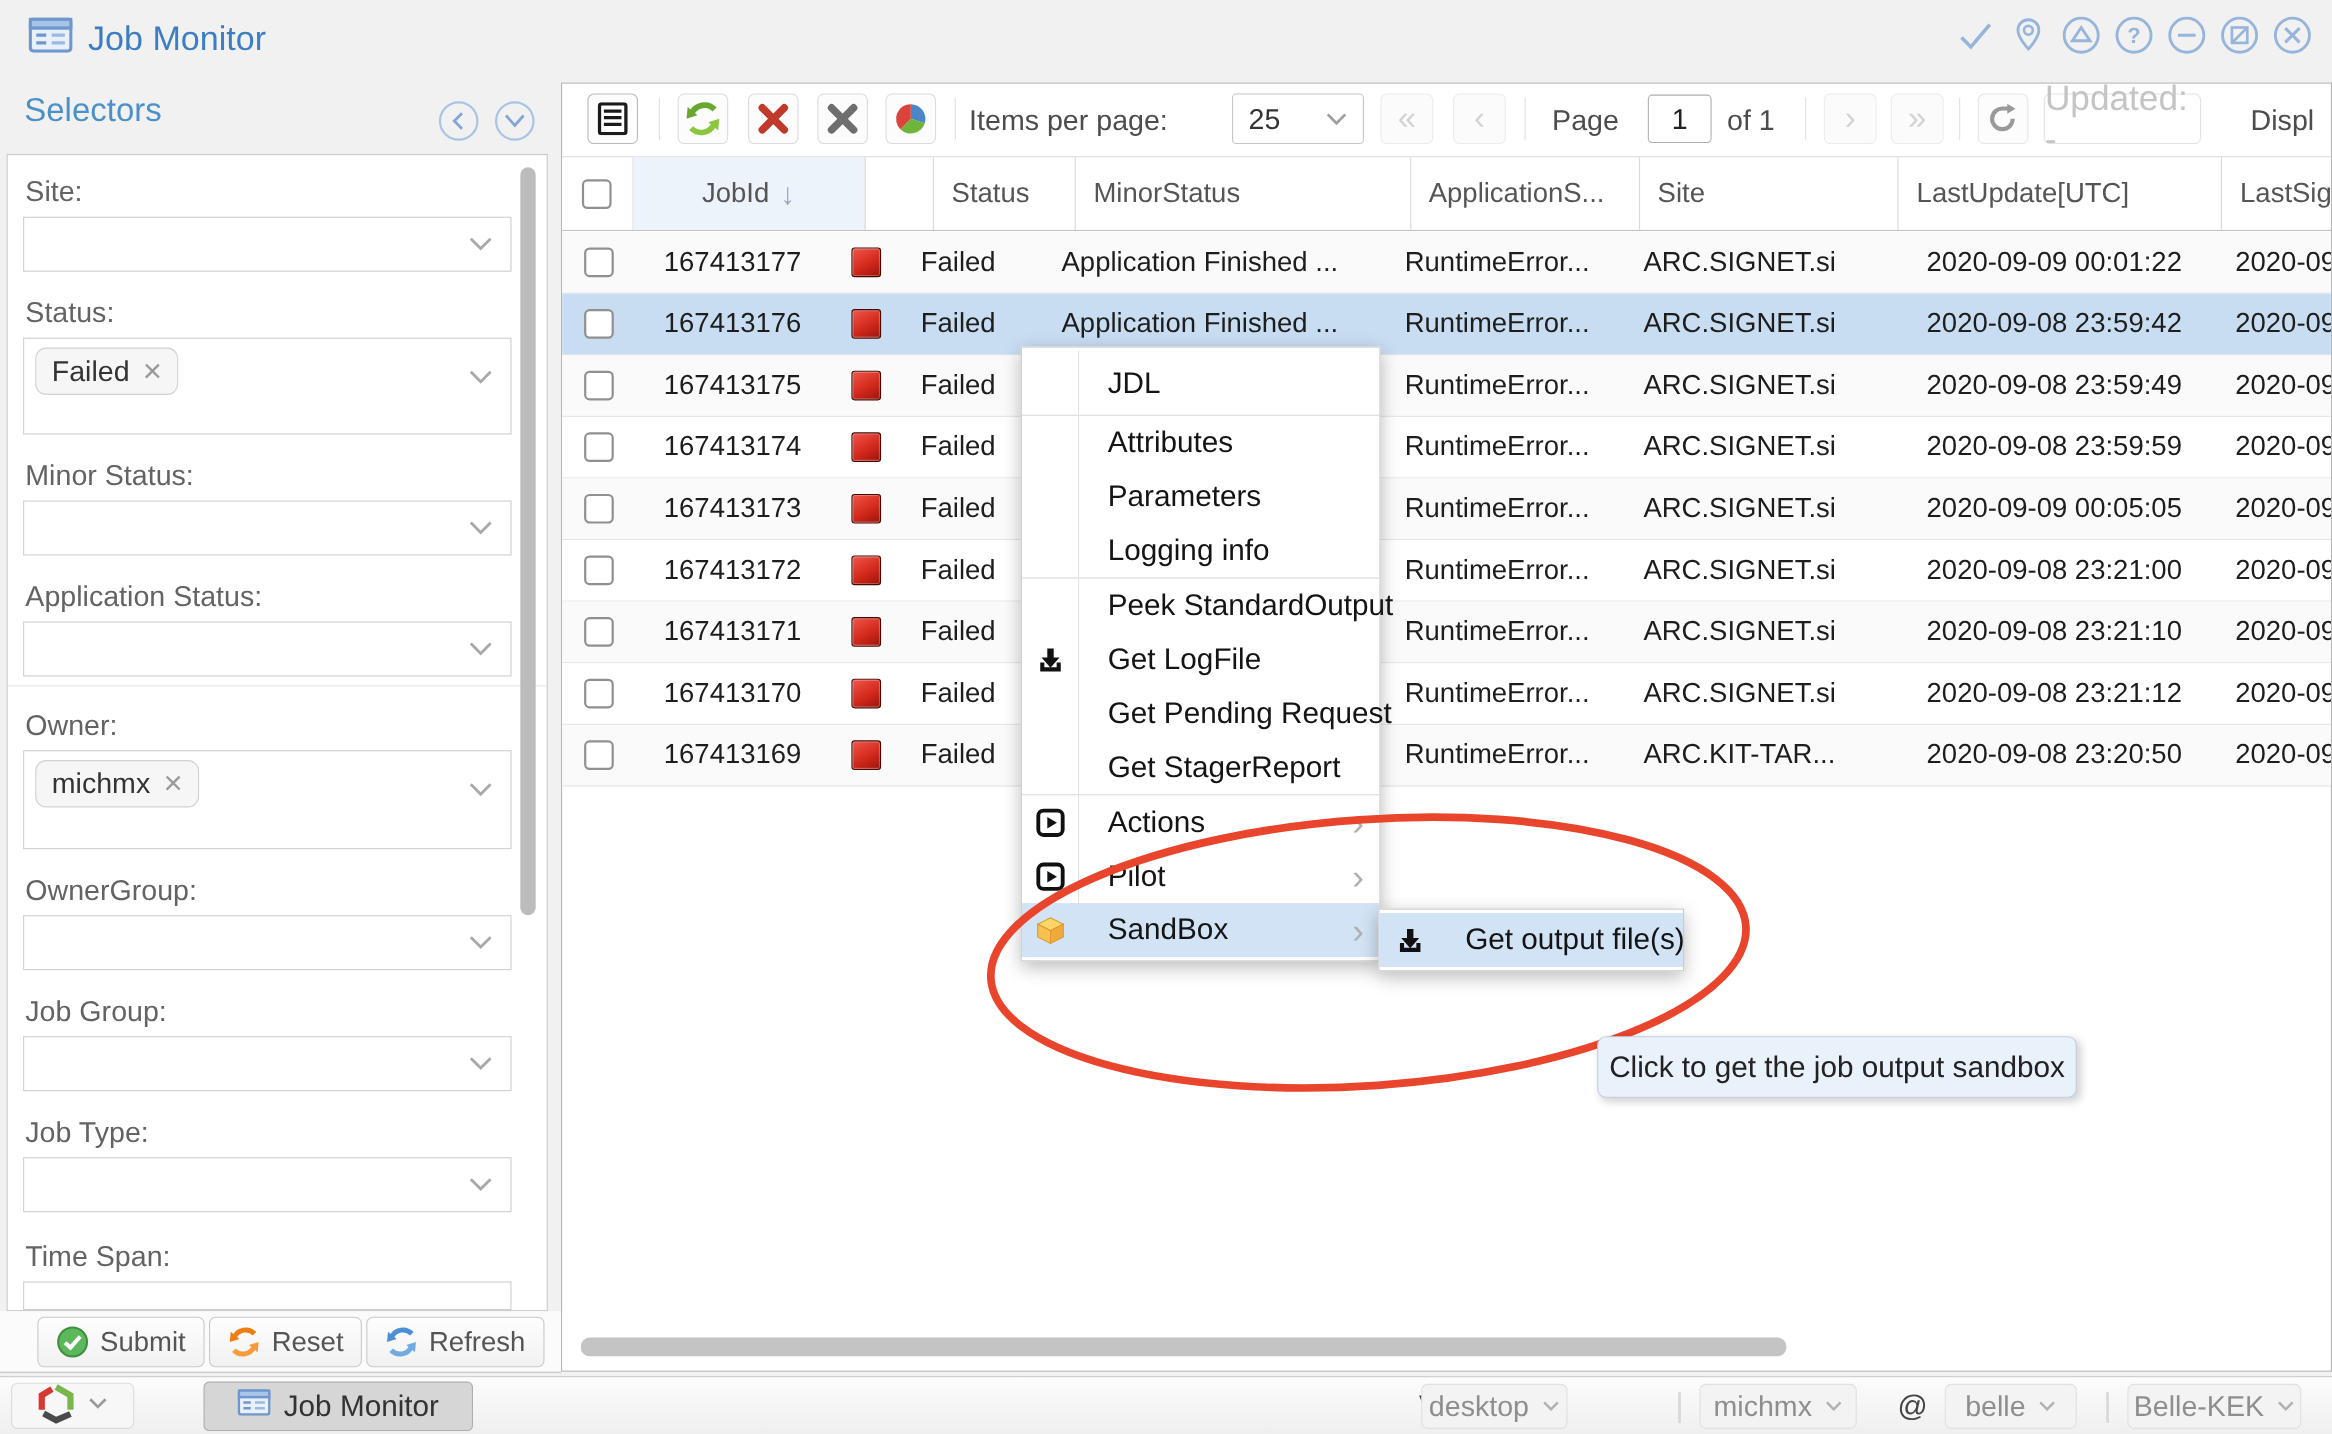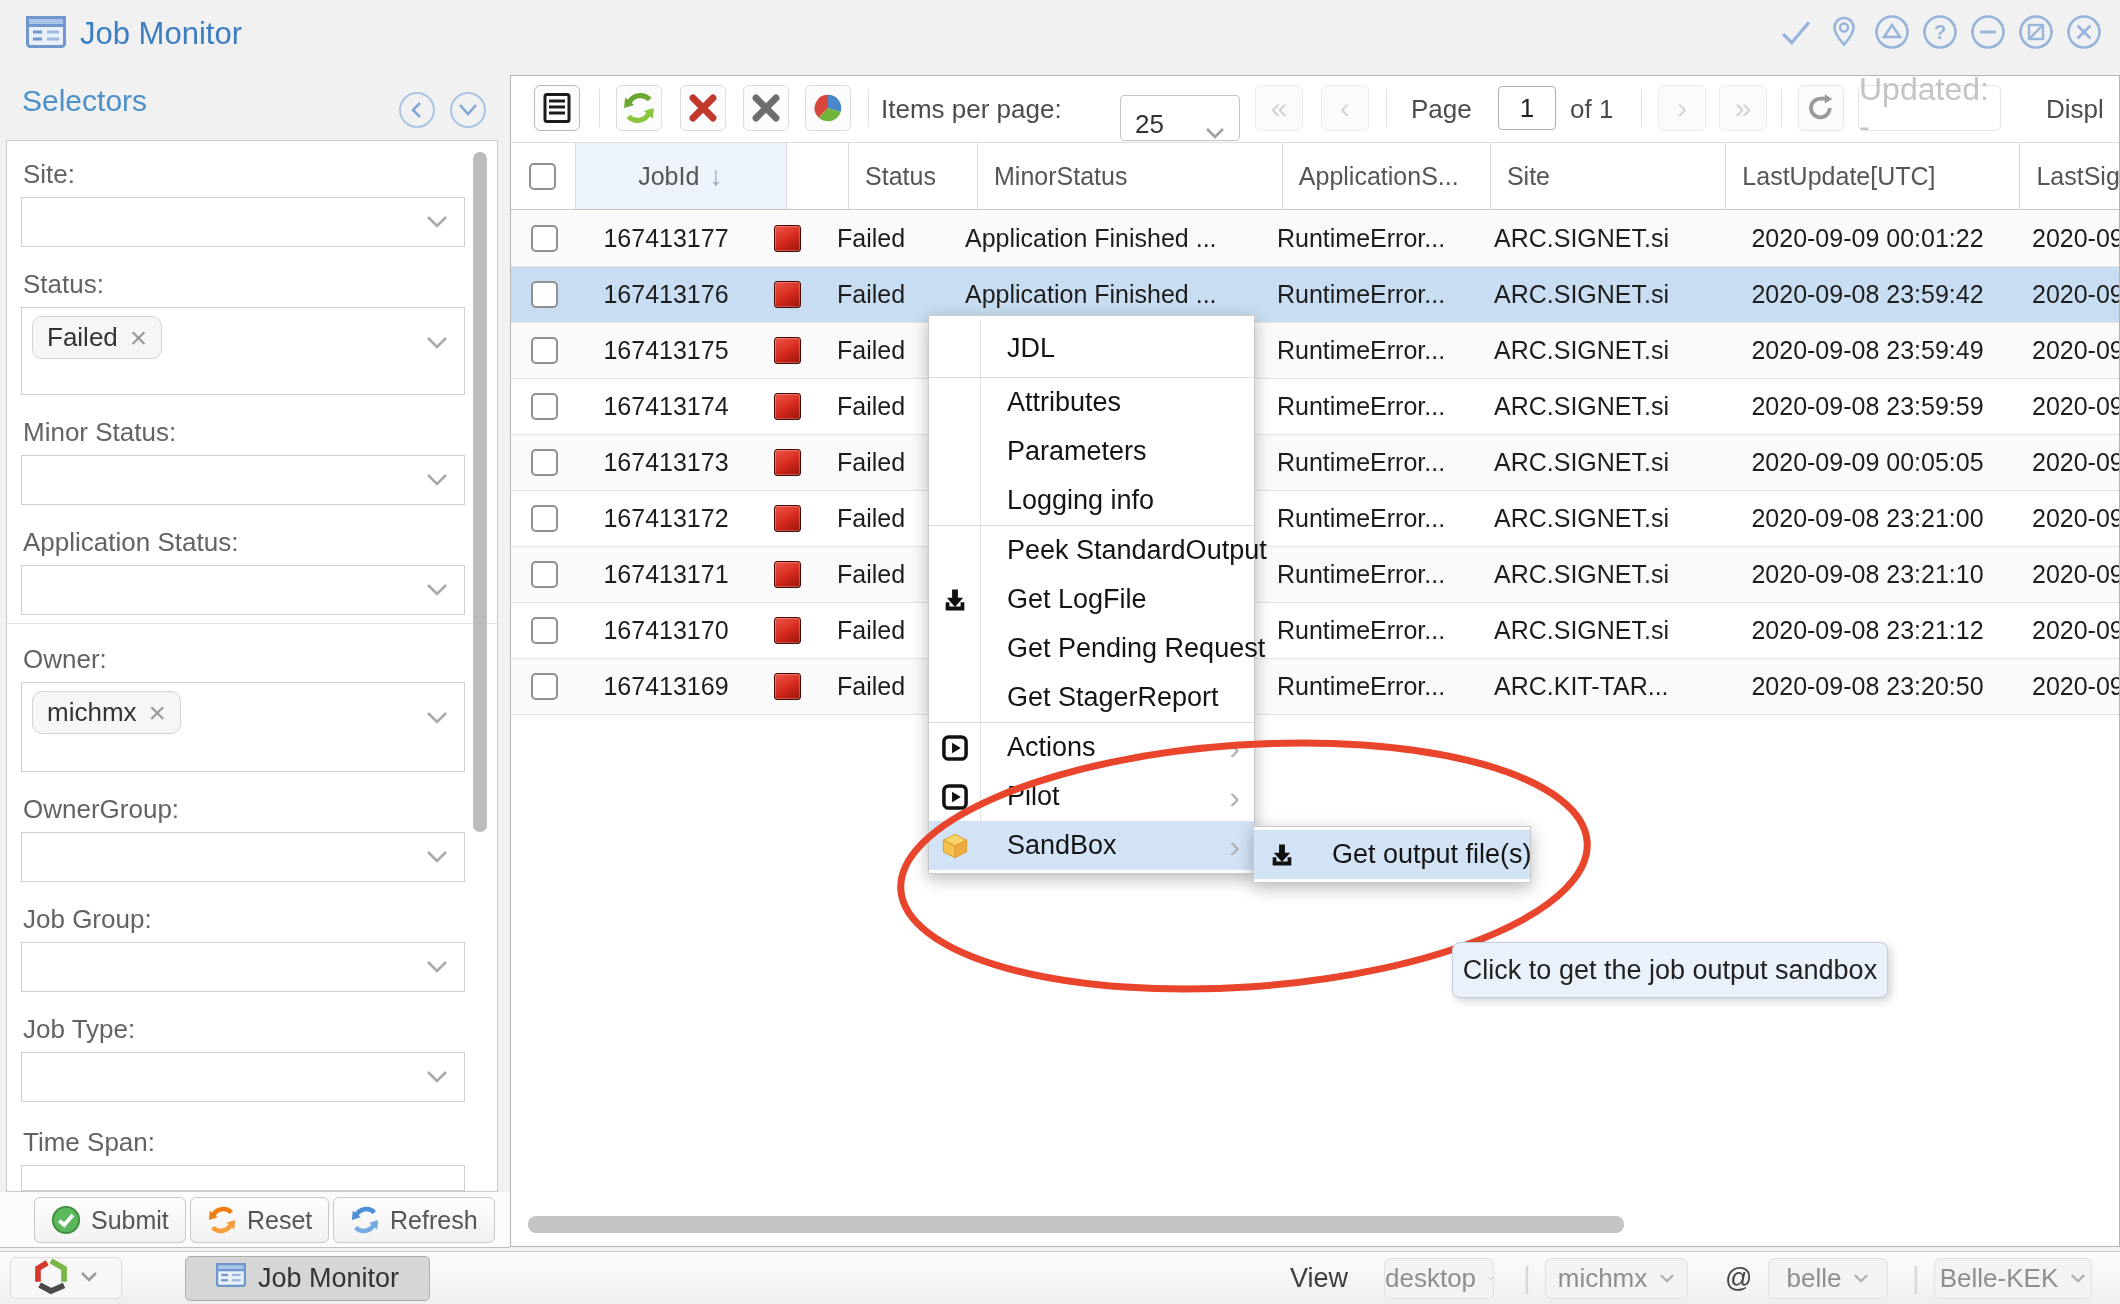--- a/index.html
+++ b/index.html
@@ -42,21 +42,21 @@
   
   .main-panel { position:absolute; left:510px; top:75px; width:1610px; height:1172px;
                 background:#fff; border:1px solid #b5b5b5; overflow:hidden; }
   .toolbar { position:relative; height:66px; }
   .tb-btn { position:absolute; top:9px; width:46px; height:46px; border:1px solid #dcdcdc;
             border-radius:6px; background:#fcfcfc; display:flex; align-items:center; justify-content:center; }
   .tb-btn.strong { border-color:#b9b9b9; }
   .tb-sep { position:absolute; top:13px; width:1px; height:38px; background:#e0e0e0; }
   .tb-text { position:absolute; top:0; line-height:66px; font-size:26px; color:#4c4c4c; white-space:nowrap; }
   .tb-select { position:absolute; left:609px; top:9px; width:120px; height:46px; border:1px solid #c5c5c5;
-               border-radius:4px; display:flex; align-items:flex-end; padding:0 14px; font-size:26px; color:#333;margin-top:10px; }
+               border-radius:4px; display:flex; align-items:center; padding:0 14px; font-size:26px; color:#333; }
   .tb-select .sp { flex:1; }
   .tb-nav { position:absolute; top:9px; width:48px; height:46px; border:1px solid #ececec; border-radius:6px;
             background:#fbfbfb; display:flex; align-items:center; justify-content:center;
             font-size:30px; color:#d3d3d3; }
   .tb-input { position:absolute; left:987px; top:10px; width:58px; height:44px; border:1px solid #b0b0b0;
               border-radius:4px; text-align:center; line-height:42px; font-size:26px; color:#222; background:#fff; }
   .tb-updated { position:absolute; left:1347px; top:9px; width:143px; height:46px; border:1px solid #e4e4e4;
                 border-radius:6px; color:#c4c4c4; font-size:32px; display:flex; align-items:center; justify-content:center; }
 
   
@@ -626,21 +626,21 @@
             <rect x="1.5" y="1.5" width="37" height="29" rx="3" fill="#e8f0fb" stroke="#6f97cd" stroke-width="3"></rect>
             <rect x="1.5" y="1.5" width="37" height="8" fill="#a8c4e8" stroke="#6f97cd" stroke-width="3"></rect>
             <line x1="7" y1="16" x2="16" y2="16" stroke="#6f97cd" stroke-width="3"></line>
             <line x1="7" y1="23" x2="16" y2="23" stroke="#6f97cd" stroke-width="3"></line>
             <line x1="21" y1="16" x2="33" y2="16" stroke="#9db9dd" stroke-width="3"></line>
             <line x1="21" y1="23" x2="33" y2="23" stroke="#9db9dd" stroke-width="3"></line>
           </svg></span>
       <span>Job Monitor</span>
     </div>
     <span class="tk-text" style="left:1290px">View</span>
-    <div class="tk-box" style="left:1384px; width:110px">
+    <div class="tk-box" style="left:1292px; width:133px">
         <span>desktop</span>
         <svg width="16" height="11" viewBox="0 0 18 12">
           <path d="M2 2 L9 9 L16 2" stroke="#b0b0b0" stroke-width="2.5" fill="none"></path>
         </svg>
       </div>
     <span class="tk-sep" style="left:1523px">|</span>
     <div class="tk-box" style="left:1545px; width:143px">
         <span>michmx</span>
         <svg width="16" height="11" viewBox="0 0 18 12">
           <path d="M2 2 L9 9 L16 2" stroke="#b0b0b0" stroke-width="2.5" fill="none"></path>

